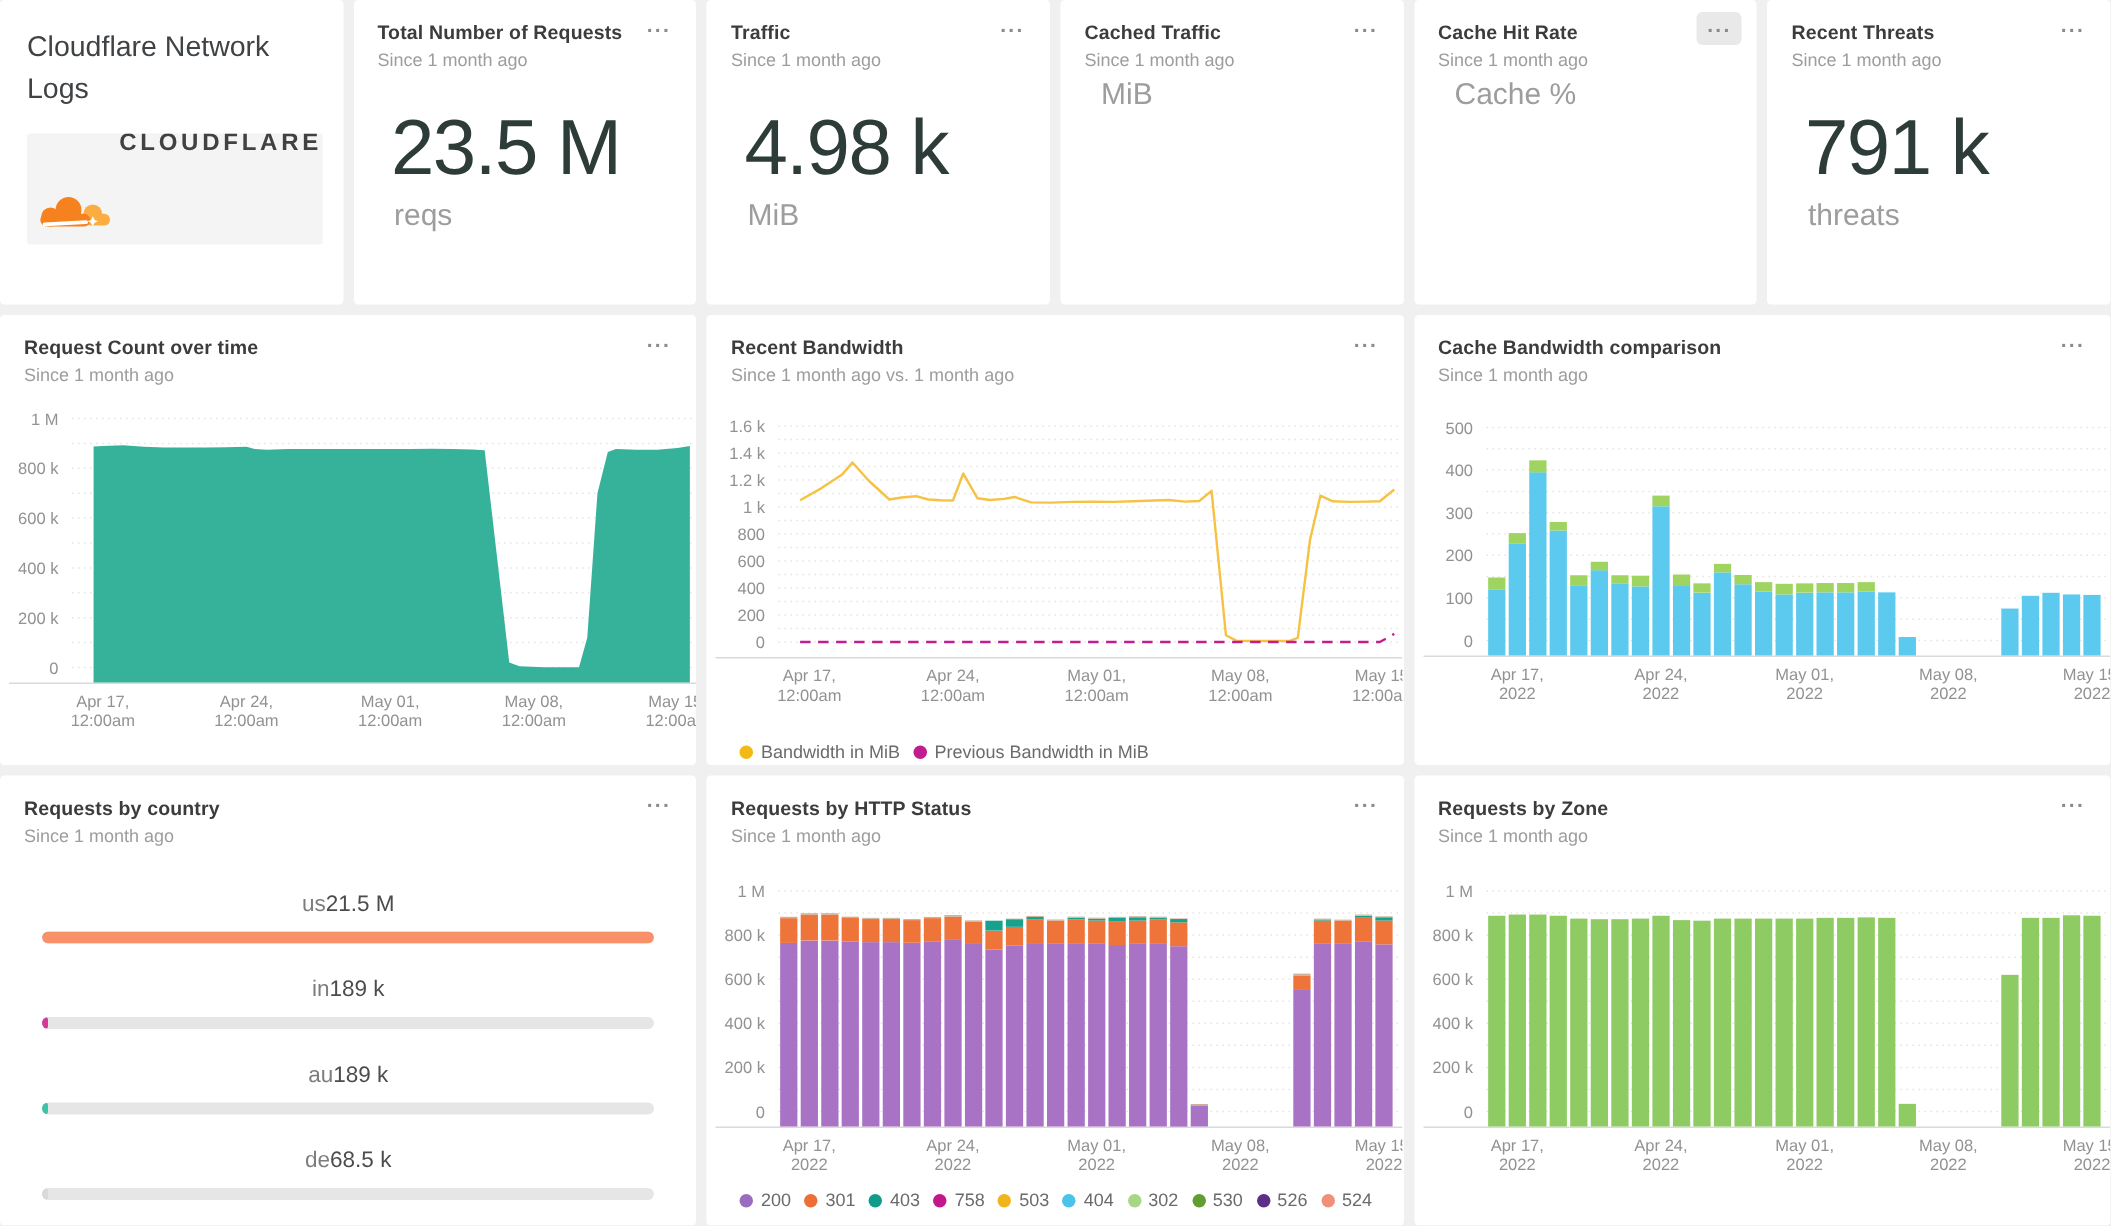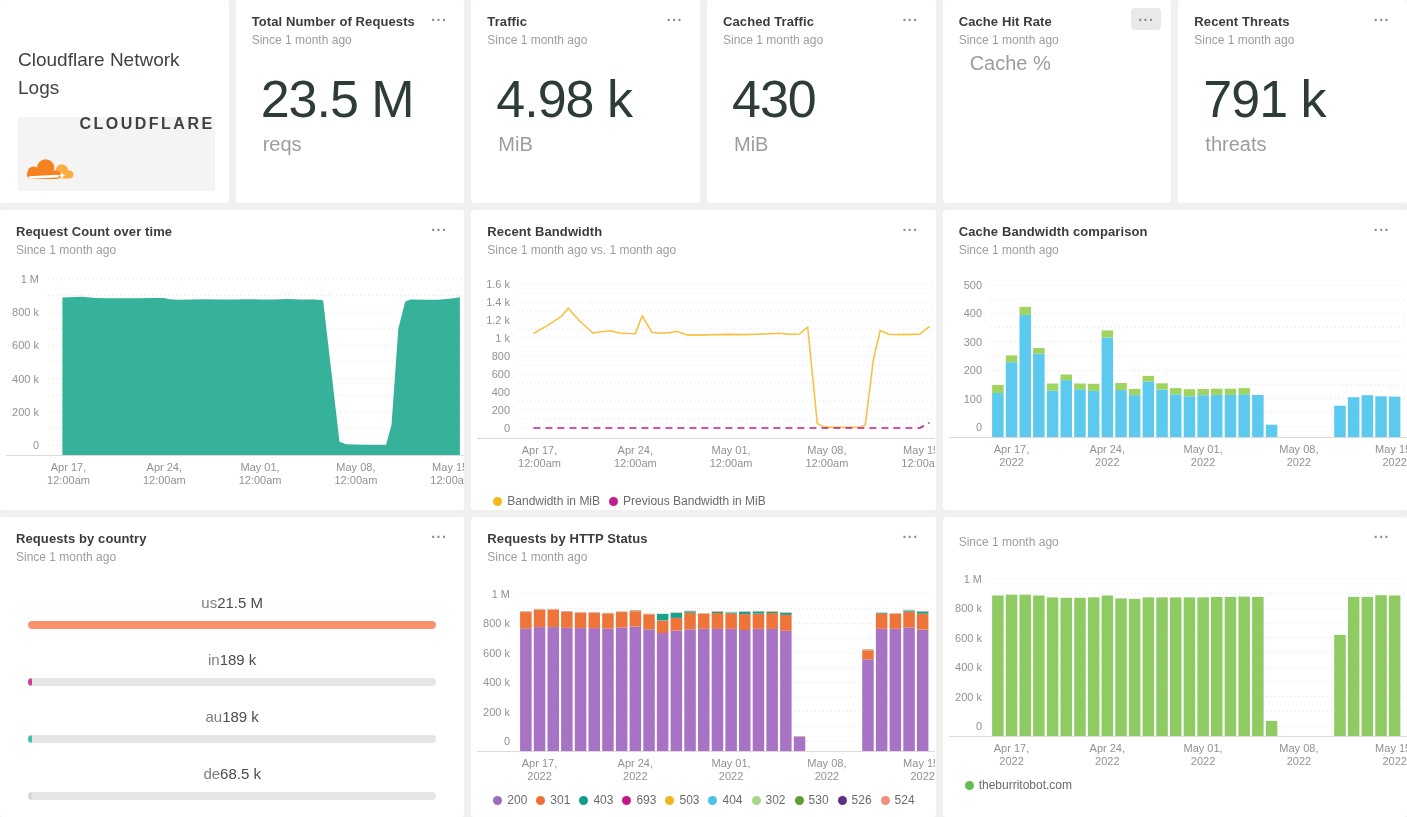--- a/index.html
+++ b/index.html
@@ -27,21 +27,21 @@
   .p-title { font-size:13px; font-weight:bold; color:#3c3c3c; letter-spacing:.1px; }
   .p-sub   { font-size:12px; color:#9d9d9d; margin-top:4px; }
   .menu {
     position:absolute; top:8px; right:10px;
     color:#8b8b8b; font-size:14px; font-weight:bold; letter-spacing:1.5px;
     padding:1px 7px 7px 7px; border-radius:4px; cursor:pointer; line-height:14px;
   }
   .menu.hl { background:#e9e9e9; }
 
   
-  .dash-title { font-size:19px; color:#3f4346; padding:18px 16px 0 18px; line-height:1.45;margin-top:28px; }
+  .dash-title { font-size:19px; color:#3f4346; padding:18px 16px 0 18px; line-height:1.45; }
   .logo-box {
     margin:16px 14px 0 18px; height:74px; background:#f4f4f4; border-radius:2px;
     display:flex; flex-direction:row; justify-content:flex-end; overflow:hidden;
   }
   .logo-cloud { align-self:flex-end; margin-right:4px; }
   .logo-word {
     font-size:16px; font-weight:bold; letter-spacing:2.5px; color:#3f4142;
     text-align:center; padding-bottom:7px; margin-top:-2px; white-space:nowrap;
   }
 
@@ -109,21 +109,20 @@
     <div class="stat-value">4.98 k</div>
     <div class="stat-unit">MiB</div>
   </div>
 
   <div class="card">
     <div class="card-head">
       <div class="p-title">Cached Traffic</div>
       <div class="p-sub">Since 1 month ago</div>
       <div class="menu">...</div>
     </div>
-    <div class="stat-value">430</div>
     <div class="stat-unit">MiB</div>
   </div>
 
   <div class="card">
     <div class="card-head">
       <div class="p-title">Cache Hit Rate</div>
       <div class="p-sub">Since 1 month ago</div>
       <div class="menu hl">...</div>
     </div>
     <div class="stat-unit">Cache %</div>
@@ -506,21 +505,21 @@
         <span class="li">
           <span class="dot" style="background: rgb(237, 111, 53);"></span>
           <span>301</span>
         </span>
         <span class="li">
           <span class="dot" style="background: rgb(16, 155, 139);"></span>
           <span>403</span>
         </span>
         <span class="li">
           <span class="dot" style="background: rgb(194, 24, 140);"></span>
-          <span>693</span>
+          <span>758</span>
         </span>
         <span class="li">
           <span class="dot" style="background: rgb(240, 180, 28);"></span>
           <span>503</span>
         </span>
         <span class="li">
           <span class="dot" style="background: rgb(73, 195, 232);"></span>
           <span>404</span>
         </span>
         <span class="li">
@@ -537,20 +536,21 @@
         </span>
         <span class="li">
           <span class="dot" style="background: rgb(240, 144, 122);"></span>
           <span>524</span>
         </span>
       </div>
   </div>
 
   <div class="card span2">
     <div class="card-head">
+      <div class="p-title">Requests by Zone</div>
       <div class="p-sub">Since 1 month ago</div>
       <div class="menu">...</div>
     </div>
     <div class="chart-body">
         <svg viewBox="0 0 464 218" width="464" height="218" style="overflow: hidden;">
           <line x1="48" y1="171" x2="464" y2="171" stroke="#e3e3e3" stroke-dasharray="1 3"></line>
           <line x1="48" y1="156.3" x2="464" y2="156.3" stroke="#e3e3e3" stroke-dasharray="1 3"></line>
           <line x1="48" y1="141.6" x2="464" y2="141.6" stroke="#e3e3e3" stroke-dasharray="1 3"></line>
           <line x1="48" y1="126.9" x2="464" y2="126.9" stroke="#e3e3e3" stroke-dasharray="1 3"></line>
           <line x1="48" y1="112.2" x2="464" y2="112.2" stroke="#e3e3e3" stroke-dasharray="1 3"></line>
@@ -598,21 +598,15 @@
           <text x="164.31578947368422" y="197" text-anchor="middle" fill="#929292" font-size="11px" font-family="&quot;Liberation Sans&quot;, sans-serif">Apr 24,</text>
           <text x="164.31578947368422" y="210" text-anchor="middle" fill="#929292" font-size="11px" font-family="&quot;Liberation Sans&quot;, sans-serif">2022</text>
           <text x="260.1052631578948" y="197" text-anchor="middle" fill="#929292" font-size="11px" font-family="&quot;Liberation Sans&quot;, sans-serif">May 01,</text>
           <text x="260.1052631578948" y="210" text-anchor="middle" fill="#929292" font-size="11px" font-family="&quot;Liberation Sans&quot;, sans-serif">2022</text>
           <text x="355.89473684210526" y="197" text-anchor="middle" fill="#929292" font-size="11px" font-family="&quot;Liberation Sans&quot;, sans-serif">May 08,</text>
           <text x="355.89473684210526" y="210" text-anchor="middle" fill="#929292" font-size="11px" font-family="&quot;Liberation Sans&quot;, sans-serif">2022</text>
           <text x="451.68421052631584" y="197" text-anchor="middle" fill="#929292" font-size="11px" font-family="&quot;Liberation Sans&quot;, sans-serif">May 15,</text>
           <text x="451.68421052631584" y="210" text-anchor="middle" fill="#929292" font-size="11px" font-family="&quot;Liberation Sans&quot;, sans-serif">2022</text>
         </svg>
       </div>
-    <div class="legend">
-        <span class="li">
-          <span class="dot" style="background: rgb(100, 189, 79);"></span>
-          <span>theburritobot.com</span>
-        </span>
-      </div>
   </div>
 
 </div>
 
 </body></html>

